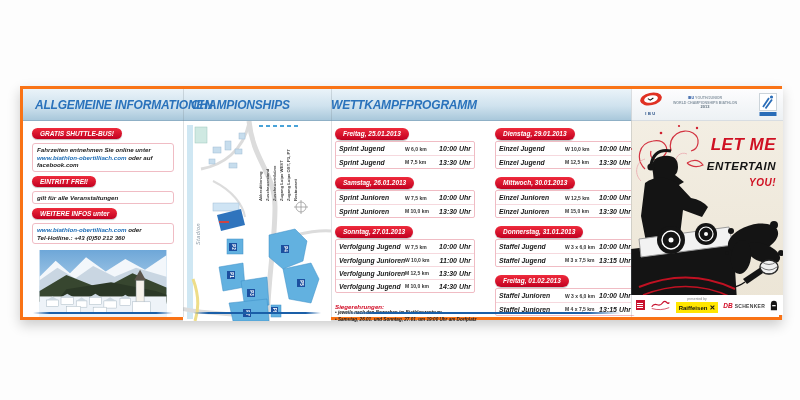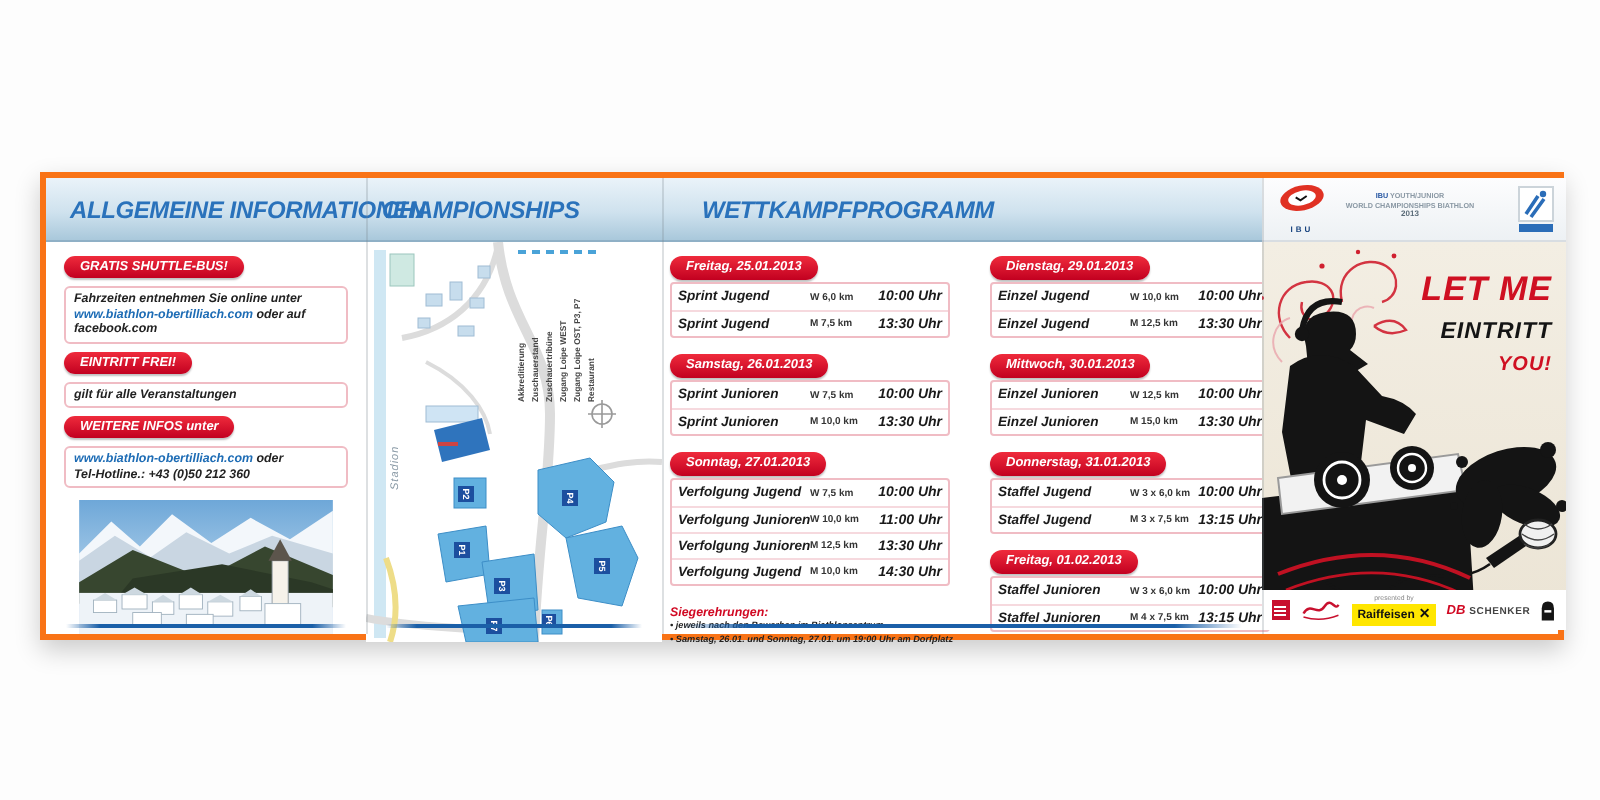--- a/index.html
+++ b/index.html
@@ -73,21 +73,21 @@
 </head>
 <body>
 
 <div class="stage">
   <div class="brochure">
 
     <div class="band"></div>
     <div class="band4"></div>
     <div class="ptitle" style="left:12px">ALLGEMEINE INFORMATIONEN</div>
     <div class="ptitle" style="left:168px">CHAMPIONSHIPS</div>
-    <div class="ptitle" style="left:328px">WETTKAMPFPROGRAMM</div>
+    <div class="ptitle" style="left:308px">WETTKAMPFPROGRAMM</div>
 
     <div class="panel col1" style="left:0">
       <div class="badge">GRATIS SHUTTLE-BUS!</div>
       <div class="ibox" style="width:142px">
         <span>Fahrzeiten entnehmen Sie online unter</span><br>
         <span class="link">www.biathlon-obertilliach.com</span><span> oder auf</span><br>
         <span>facebook.com</span>
       </div>
       <div class="badge">EINTRITT FREI!</div>
       <div class="ibox" style="width:142px">
@@ -426,21 +426,21 @@
             <path d="M114,161 C 96,174 80,160 66,172 C 54,182 40,176 32,170" stroke="#141414" stroke-width="1.3" fill="none"></path>
           </g>
 
           <g stroke="#c01122" fill="none">
             <path d="M8,166 Q 58,146 104,168" stroke-width="2"></path>
             <path d="M12,174 Q 58,156 100,176" stroke-width="1.4"></path>
           </g>
         </svg>
         <div class="slogan">
           <div class="sl1">LET ME</div>
-          <div class="sl2">EINTRITT</div>
+          <div class="sl2">ENTERTAIN</div>
           <div class="sl3">YOU!</div>
         </div>
       </div>
 
       <div class="sponsorbar">
         <div class="sq">
             <i></i>
             <i></i>
             <i></i>
           </div>

